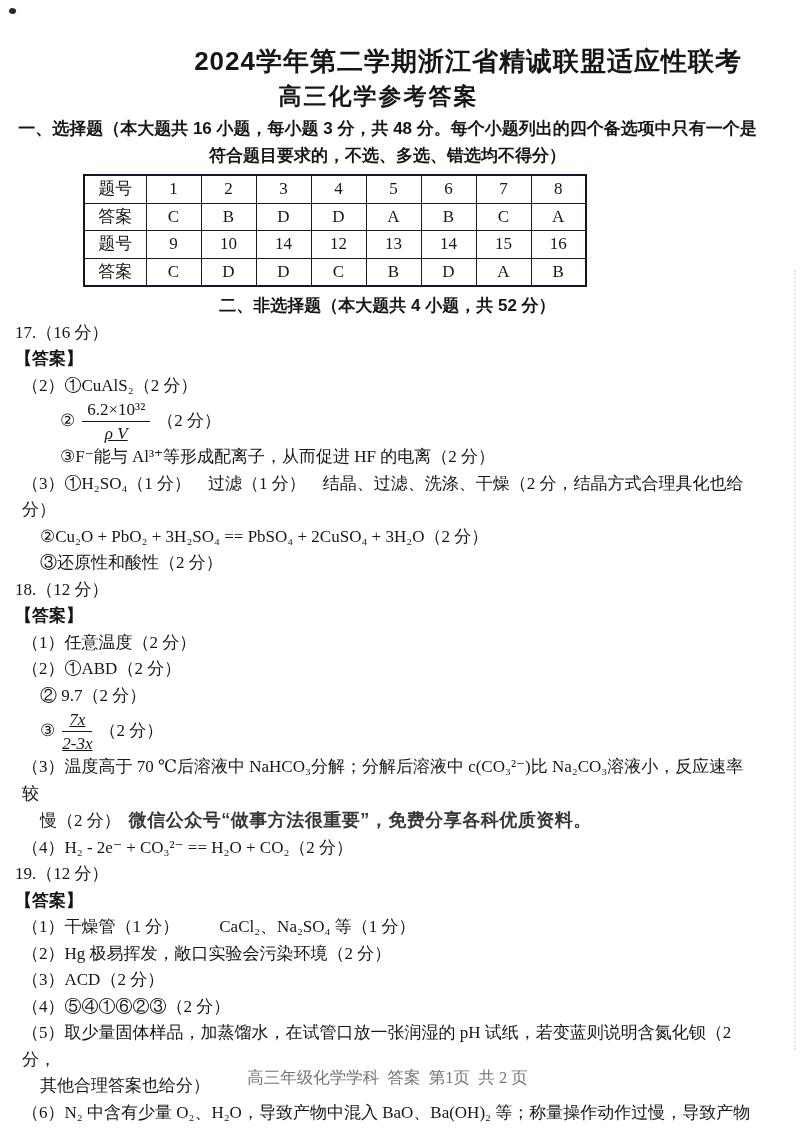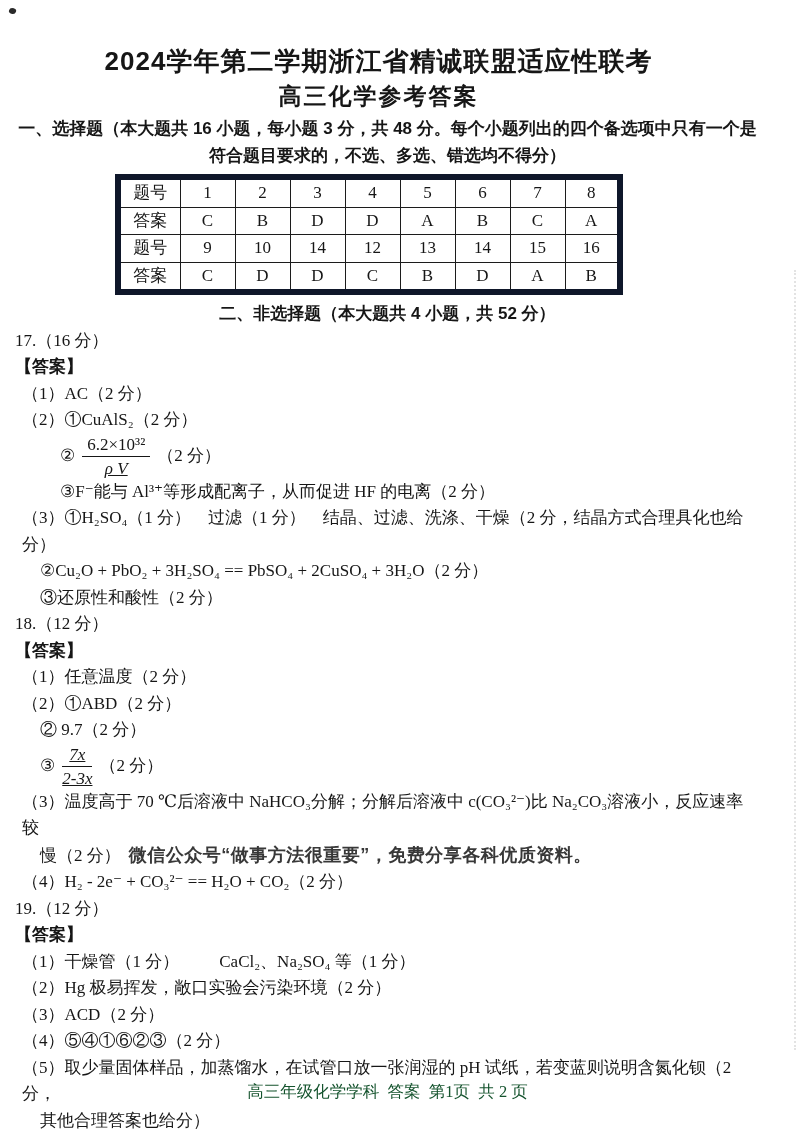--- a/index.html
+++ b/index.html
@@ -14,36 +14,36 @@
     line-height:26.5px;
     padding:44px 40px 0 15px;
     box-sizing:border-box;
     overflow:hidden;
   }
   .speck{position:absolute;left:9px;top:8px;width:7px;height:6px;background:#2a2a2a;border-radius:60% 40% 55% 45%;transform:rotate(18deg);}
   .edge-dots{position:absolute;right:4px;top:270px;height:780px;width:0;border-right:2px dotted #e3e3e3;}
   .title1{
     font-family:"Liberation Sans","DejaVu Sans",sans-serif;
     font-weight:700;font-size:26px;line-height:34px;
-    text-align:center;margin:0 18px 2px 0;letter-spacing:1px;
+    text-align:right;margin:0 18px 2px 0;letter-spacing:1px;
   }
   .title2{
     font-family:Liberation Serif, serif;
     font-weight:700;font-size:23px;line-height:33px;
     text-align:center;margin:0 18px 3px 0;letter-spacing:2px;
   }
   .sect-head{
     font-family:"Liberation Sans","DejaVu Sans",sans-serif;
     font-weight:700;font-size:17px;line-height:26.5px;text-align:center;
   }
   .answers-table{
     border-collapse:collapse;
     table-layout:fixed;
-    margin:5px 0 6px 100px;
-    border:6px solid #0f172a;
+    margin:5px 0 6px 68px;
+    border:2px solid #0f172a;
     padding-left:16px;
   }
   .answers-table td{
     border:1.5px solid #1c1c1c;
     height:24px;
     text-align:center;
     vertical-align:middle;
     font-size:17px;
     padding:0;
   }
@@ -59,22 +59,22 @@
   .frac .num{display:block;border-bottom:1.5px solid #161616;padding:0 5px 1px 5px;line-height:21px;}
   .frac .den{display:block;padding-top:1px;line-height:21px;}
   .it{font-style:italic;text-decoration:underline;}
   .gap-left{margin-left:40px;}
   .wm{
     font-family:"Liberation Sans","DejaVu Sans",sans-serif;
     font-weight:700;font-size:18px;color:#383838;
     margin-left:8px;letter-spacing:0.5px;
   }
   .footer{
-    position:absolute;left:15px;right:40px;bottom:26px;
-    text-align:center;font-size:16.5px;color:#14532d;
+    position:absolute;left:15px;right:40px;bottom:40px;
+    text-align:center;font-size:16.5px;color:#737373;
   }
 </style>
 </head>
 <body>
 
 <div class="page">
   <div class="speck"></div>
   <div class="edge-dots"></div>
 
   <div class="title1">2024学年第二学期浙江省精诚联盟适应性联考</div>
@@ -140,21 +140,20 @@
       <td>A</td>
       <td>B</td>
     </tr>
   </tbody>
     </table>
 
   <div class="sect-head">二、非选择题（本大题共 4 小题，共 52 分）</div>
 
   <div class="ln">17.（16 分）</div>
   <div class="ln bold">【答案】</div>
-  <div class="ln ind-a">（1）AC（2 分）</div>
   <div class="ln ind-a">（2）①CuAlS₂（2 分）</div>
   <div class="fracline ind-c">
     <span>②</span>
     <span class="frac">
       <span class="num">6.2×10³²</span>
       <span class="den it">ρ V</span>
     </span>
     <span>（2 分）</span>
   </div>
   <div class="ln ind-c">③F⁻能与 Al³⁺等形成配离子，从而促进 HF 的电离（2 分）</div>

